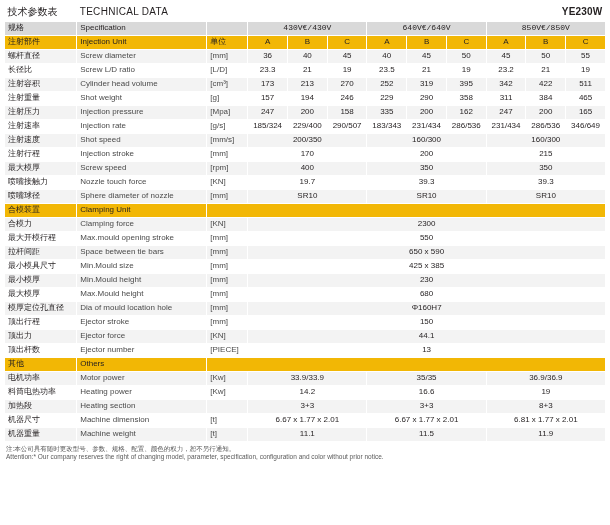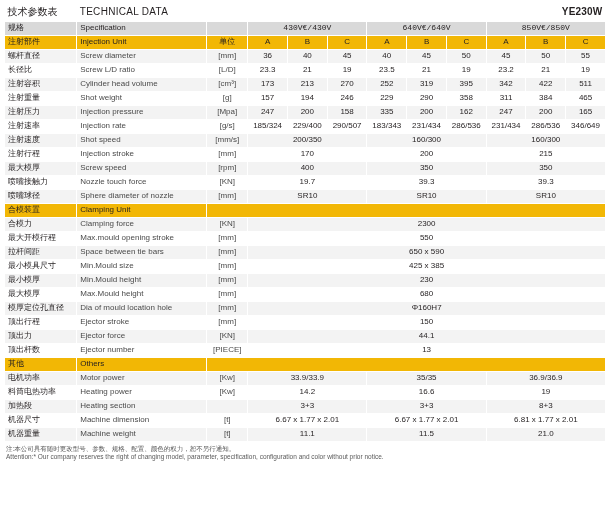--- a/index.html
+++ b/index.html
@@ -40,21 +40,21 @@
   .title-model{font-size:11px;color:#231f20;text-align:right;font-weight:bold;letter-spacing:.2px;}
 
   .row-grey td{background:#d9d9d9;color:#231f20;}
   .row-white td{background:#f3f3f3;}
   .row-alt td{background:#ffffff;}
   .band td{background:#f2b705;color:#231f20;font-size:8px;}
   .sec-title-cn{color:#231f20;margin-top:26px;}
 
   .grp{text-align:center;background:#d9d9d9;font-family:Liberation Mono, monospace;}
   .sub{text-align:center;background:#eaeaea;}
-  .unit{text-align:center;}
+  .unit{}
   .num{text-align:center;}
   .cn{color:#231f20;margin-left:48px;}
   .en{color:#4a4a4a;}
   .unit-cell{color:#4a4a4a;}
 
   .note{
     font-size:6.5px;
     line-height:8.5px;
     color:#5a5a5a;
     padding:3px 2px 0 2px;
@@ -334,21 +334,21 @@
           <td class="num" colspan="3">6.67 x 1.77 x 2.01</td>
           <td class="num" colspan="3">6.67 x 1.77 x 2.01</td>
           <td class="num" colspan="3">6.81 x 1.77 x 2.01</td>
         </tr>
         <tr class="row-white">
           <td class="cn" colspan="1">机器重量</td>
           <td class="en" colspan="1">Machine weight</td>
           <td class="unit-cell unit" colspan="1">[t]</td>
           <td class="num" colspan="3">11.1</td>
           <td class="num" colspan="3">11.5</td>
-          <td class="num" colspan="3">21.0</td>
+          <td class="num" colspan="3">11.9</td>
         </tr>
       </tbody>
   </table>
 
   <div class="note">
     <div>注:本公司具有随时更改型号、参数、规格、配置、颜色的权力，恕不另行通知。</div>
     <div>Attention:* Our company reserves the right of changing model, parameter, specification, configuration and color without prior notice.</div>
   </div>
 </div>
 

